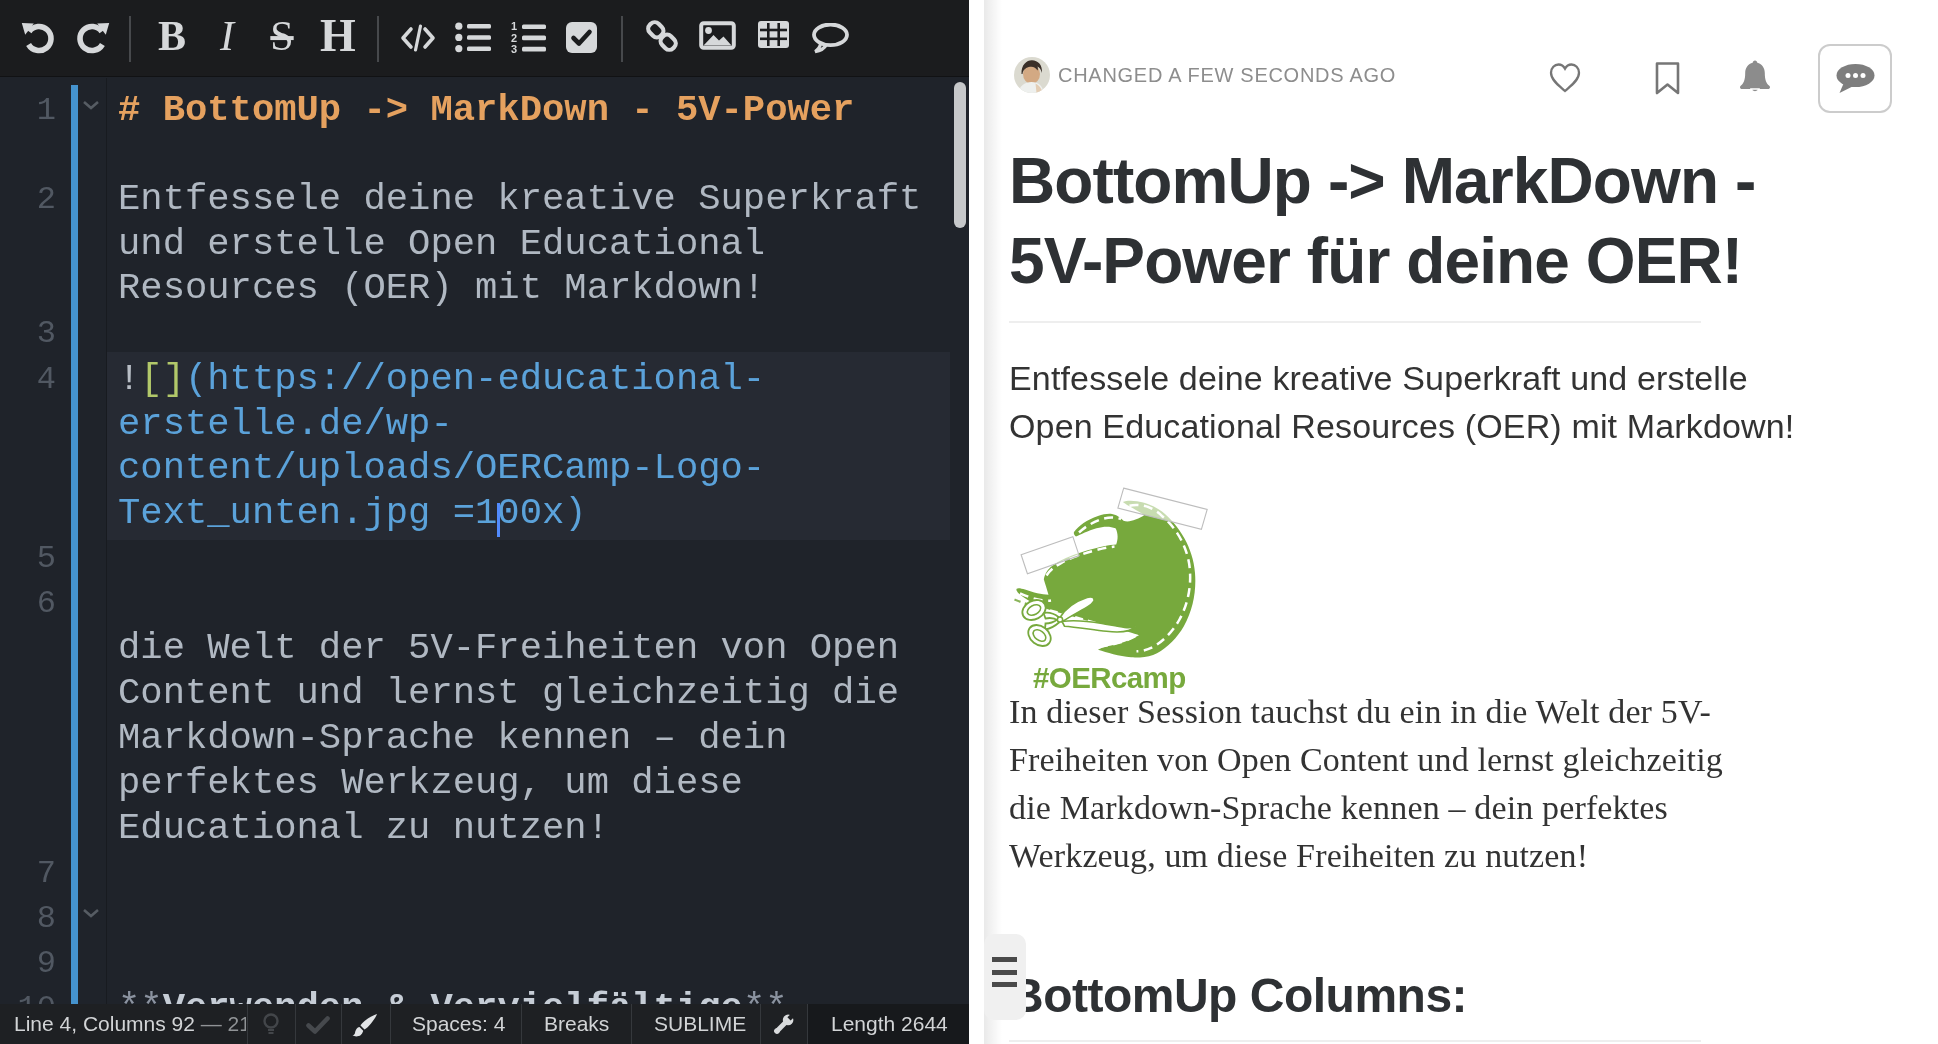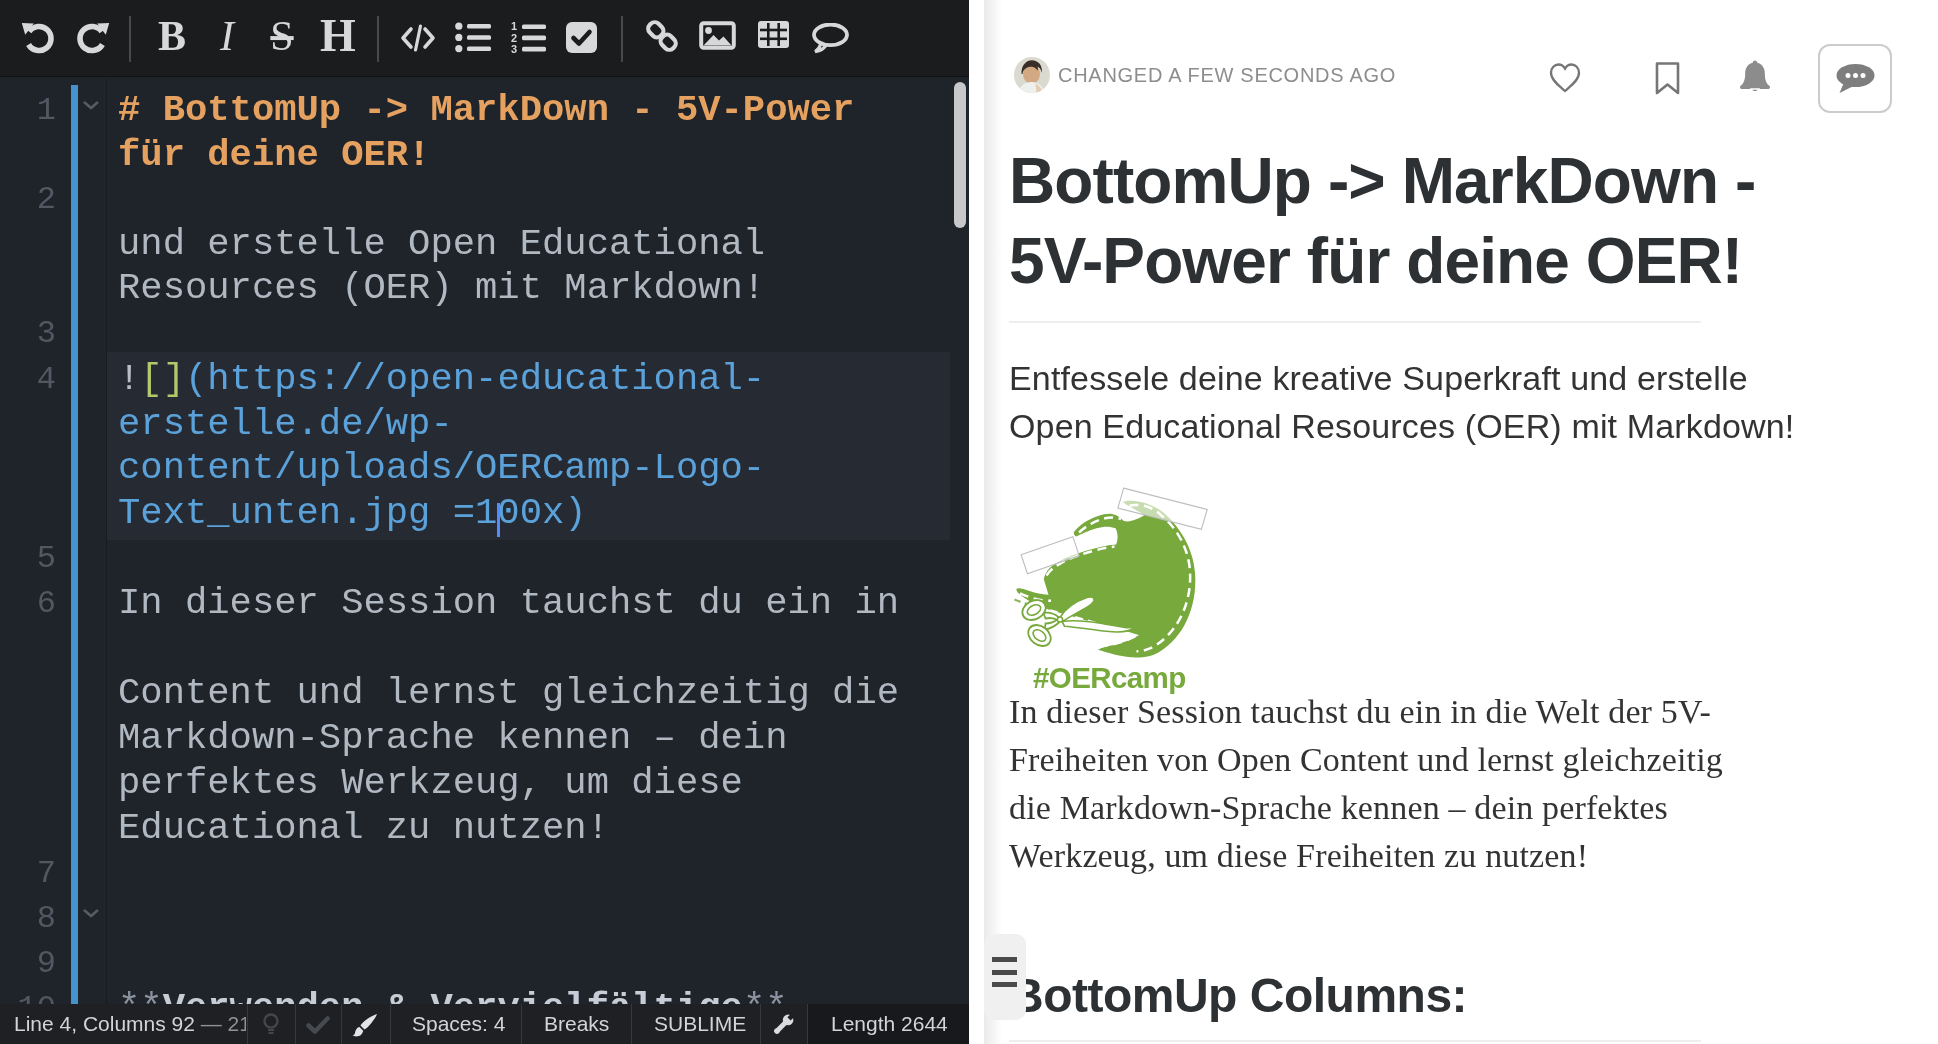--- a/index.html
+++ b/index.html
@@ -71,28 +71,28 @@
   <div class="ln" style="top:233px;">3</div>
   <div class="ln" style="top:279px;">4</div>
   <div class="ln" style="top:458px;">5</div>
   <div class="ln" style="top:503px;">6</div>
   <div class="ln" style="top:773px;">7</div>
   <div class="ln" style="top:818px;">8</div>
   <div class="ln" style="top:863px;">9</div>
   <div class="ln" style="top:908px;">10</div>
 
   <div class="row head" style="top:10px;"># BottomUp -&gt; MarkDown - 5V-Power</div>
-  <div class="row head" style="top:55px;">für deine OER!</div>
+  <div class="row" style="top:99px;">Entfessele deine kreative Superkraft</div>
   <div class="row" style="top:144px;">und erstelle Open Educational</div>
   <div class="row" style="top:188px;">Resources (OER) mit Markdown!</div>
   <div class="row" style="top:279px;"><span class="ex">!</span><span class="br">[]</span><span class="url">(https://open-educational-</span></div>
   <div class="row url" style="top:324px;">erstelle.de/wp-</div>
   <div class="row url" style="top:368px;">content/uploads/OERCamp-Logo-</div>
   <div class="row url" style="top:413px;">Text_unten.jpg =100x)</div>
-  <div class="row" style="top:503px;">In dieser Session tauchst du ein in</div>
+  <div class="row" style="top:548px;">die Welt der 5V-Freiheiten von Open</div>
   <div class="row" style="top:593px;">Content und lernst gleichzeitig die</div>
   <div class="row" style="top:638px;">Markdown-Sprache kennen – dein</div>
   <div class="row" style="top:683px;text-align:right;">perfektes Werkzeug, um diese</div>
   <div class="row" style="top:728px;">Educational zu nutzen!</div>
   <div class="row" style="top:908px;"><span class="mark">**</span><span class="bold">Verwenden &amp; Vervielfältige</span><span class="mark">**</span></div>
   <div id="cursor"></div>
   <div id="vscroll"></div>
   <svg class="chev" style="left:82px;top:22px;" viewBox="0 0 18 10">
       <path d="M2 2 L9 8 L16 2" fill="none" stroke="#565c63" stroke-width="2.6"></path>
     </svg>

